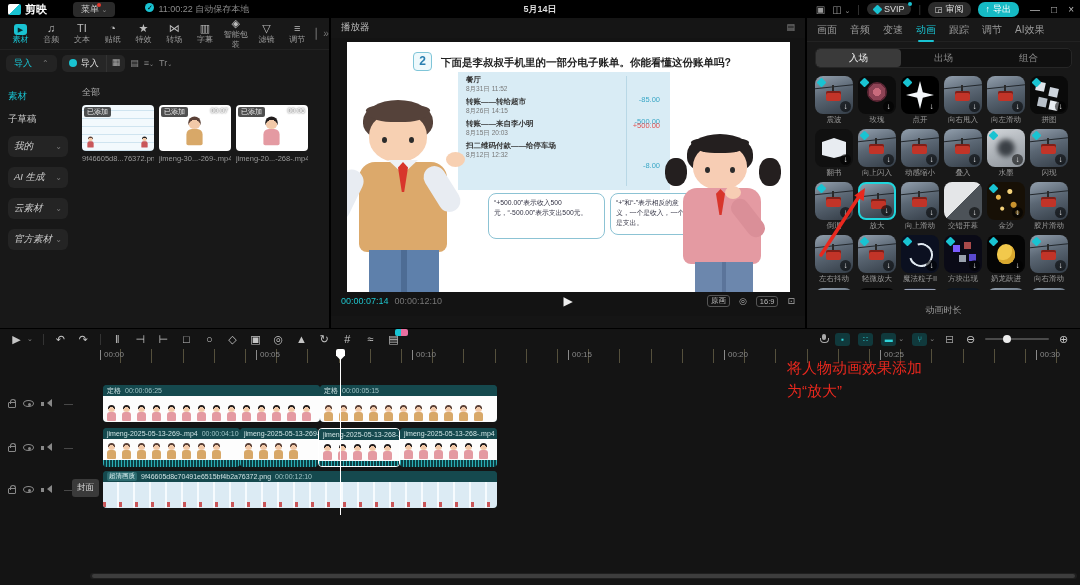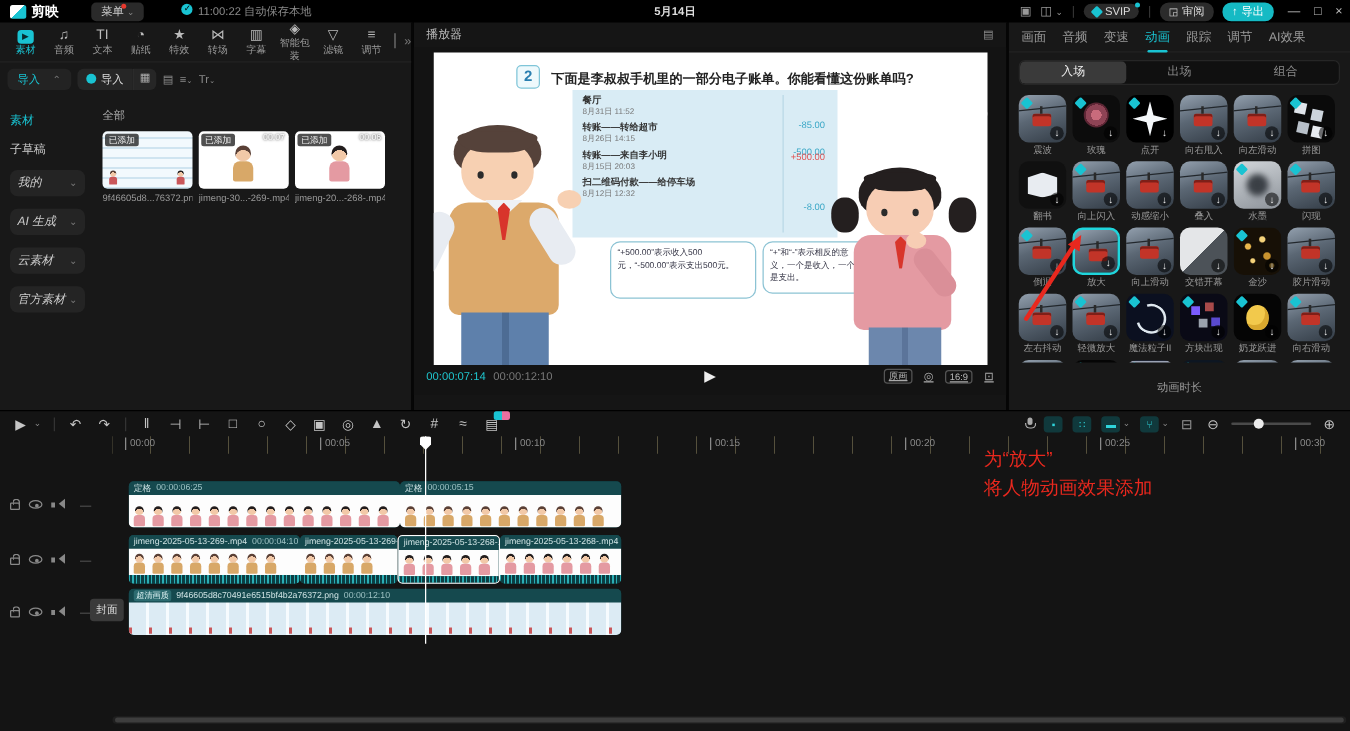--- a/index.html
+++ b/index.html
@@ -77,21 +77,21 @@
   
   .player-head{display:flex;justify-content:space-between;align-items:center;height:18px;padding:0 10px;color:#bbb;font-size:9.5px;}
   .stage{position:absolute;left:0;top:20px;right:0;height:278px;background:#131313;}
   .canvas{position:absolute;left:16px;top:4px;width:443px;height:250px;background:#fff;overflow:hidden;}
   .sel-line{position:absolute;right:2px;top:50px;bottom:0;width:1.5px;background:rgba(255,255,255,.9);}
   .sel-dot{position:absolute;right:0;top:46px;width:6px;height:6px;border-radius:50%;background:#fff;}
   .player-ctl{position:absolute;left:0;bottom:4px;right:0;height:22px;display:flex;align-items:center;padding:0 10px;font-size:9px;}
   .t-cur{color:#1fc4cc;}
   .t-tot{color:#777;margin-left:6px;}
   .play-btn{position:absolute;left:50%;transform:translateX(-50%);color:#eee;font-size:12px;}
-  .pctl-right{margin-left:auto;display:flex;gap:9px;align-items:center;color:#aaa;font-size:9px;text-decoration:underline;}
+  .pctl-right{margin-left:auto;display:flex;gap:9px;align-items:center;color:#aaa;font-size:9px;}
   .ratio-box,.q-box{border:1px solid #555;border-radius:3px;padding:0 3px;font-size:7.5px;color:#bbb;}
 
   
   .lesson{position:absolute;inset:0;font-family:"Liberation Serif","DejaVu Serif",serif;}
   .num-box{position:absolute;left:66px;top:10px;width:19px;height:19px;border:1.5px solid #7fc5d8;border-radius:4px;background:#eef9fc;color:#2a7fb0;font-weight:bold;font-size:12px;text-align:center;line-height:17px;}
   .q-title{position:absolute;left:94px;top:14px;width:330px;color:#222;font-size:10.5px;font-weight:bold;}
   .bill{position:absolute;left:111px;top:30px;width:212px;height:118px;background:#d9ecf5;padding:3px 8px 0 8px;}
   .bill::before{content:"";position:absolute;top:4px;bottom:4px;left:168px;width:1px;background:#b9d8e6;}
   .brow{height:22px;position:relative;}
   .bname{font-size:7.5px;color:#333;font-weight:bold;font-family:"Liberation Sans",sans-serif;}
@@ -839,21 +839,21 @@
             <span>9f46605d8c70491e6515bf4b2a76372.png</span>
             <span class="ctime">00:00:12:10</span>
           </div>
           <div class="clip-body body-doc" style="height: 26px;"></div>
         </div>
         <div class="cover-btn" style="top: 116px;">封面</div>
       </div>
     <div class="playhead-cap"></div>
     <div class="playhead-line"></div>
     <div class="annotation">
+      <div>将人物动画效果添加</div>
       <div>为“放大”</div>
-      <div>将人物动画效果添加</div>
     </div>
     <div class="hscroll">
         <div class="thb"></div>
       </div>
   </section>
 
 </div>
 
 </body></html>

